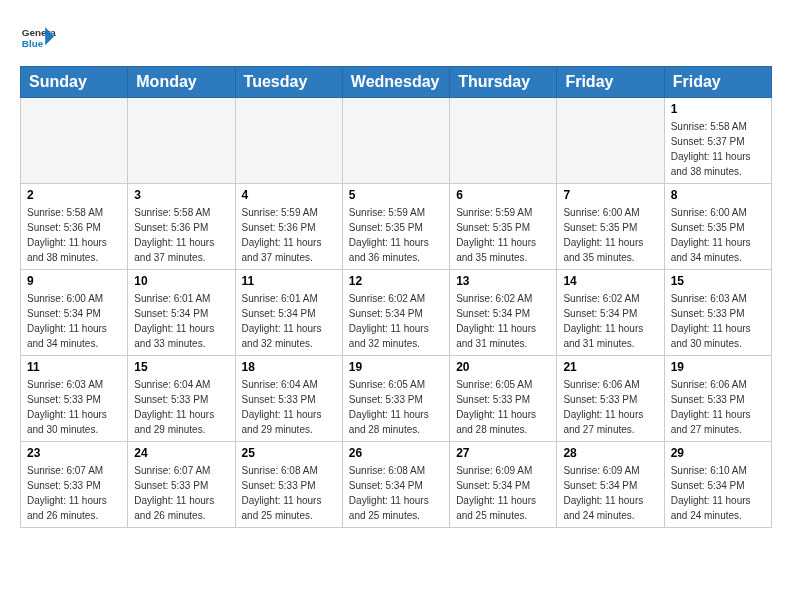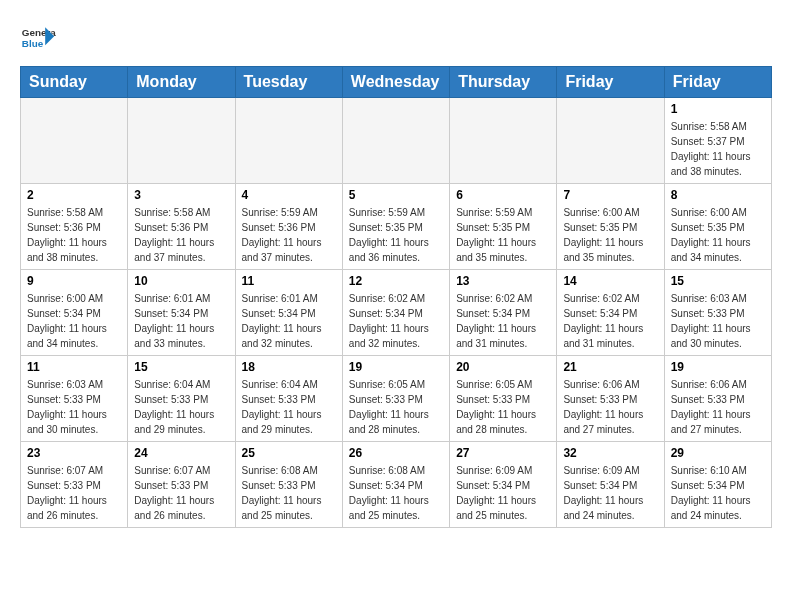--- a/index.html
+++ b/index.html
@@ -223,21 +223,21 @@
         </td>
         <td>
           <div class="day-number">26</div>
           <div class="day-info">Sunrise: 6:08 AM<br>Sunset: 5:34 PM<br>Daylight: 11 hours and 25 minutes.</div>
         </td>
         <td>
           <div class="day-number">27</div>
           <div class="day-info">Sunrise: 6:09 AM<br>Sunset: 5:34 PM<br>Daylight: 11 hours and 25 minutes.</div>
         </td>
         <td>
-          <div class="day-number">32</div>
+          <div class="day-number">28</div>
           <div class="day-info">Sunrise: 6:09 AM<br>Sunset: 5:34 PM<br>Daylight: 11 hours and 24 minutes.</div>
         </td>
         <td>
           <div class="day-number">29</div>
           <div class="day-info">Sunrise: 6:10 AM<br>Sunset: 5:34 PM<br>Daylight: 11 hours and 24 minutes.</div>
         </td>
       </tr>
     </tbody>
 </table>
 

